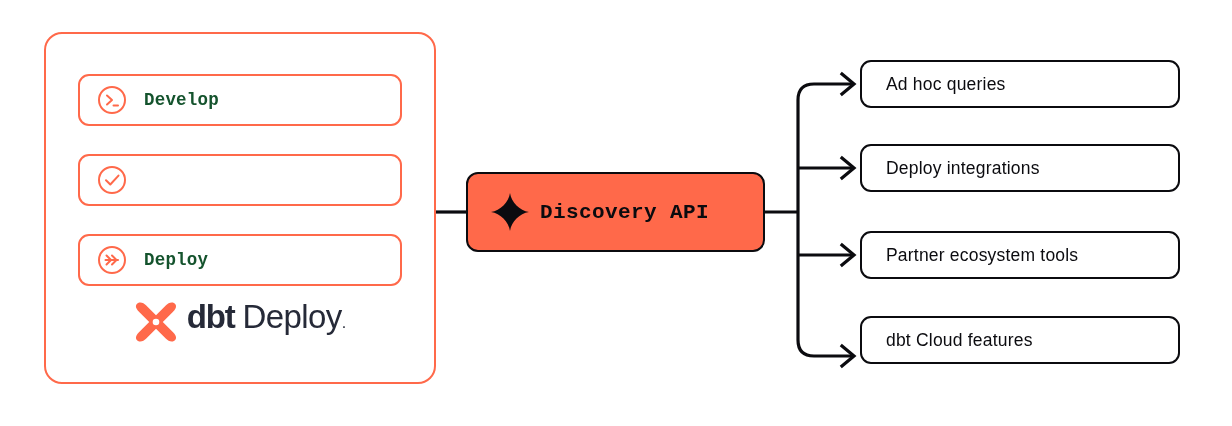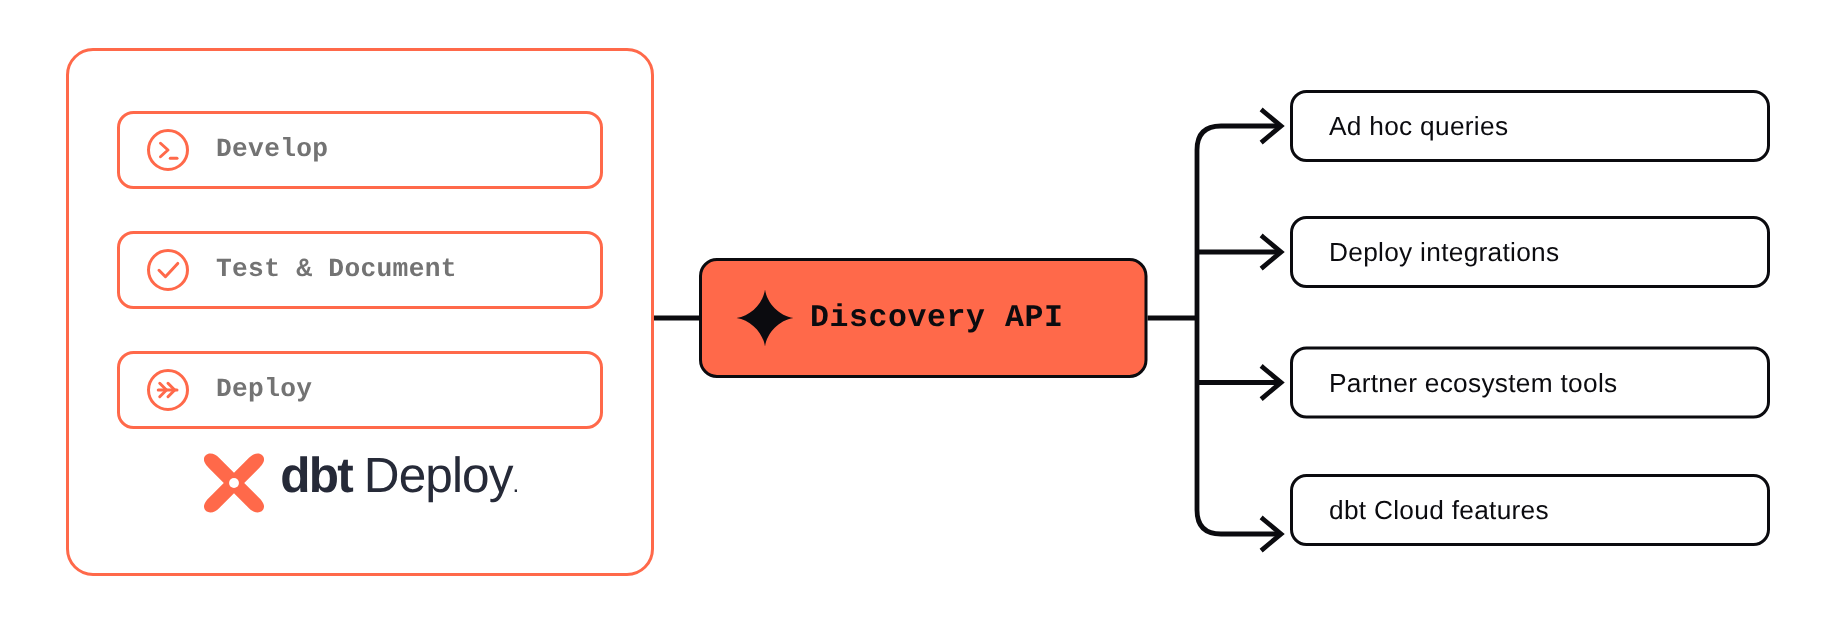--- a/index.html
+++ b/index.html
@@ -64,21 +64,21 @@
     height: 30px;
     flex: 0 0 30px;
     display: block;
   }
   .stage-label {
     margin-left: 17px;
     font-family: "Liberation Mono", "DejaVu Sans Mono", monospace;
     font-size: 17.5px;
     font-weight: 700;
     letter-spacing: 0.2px;
-    color: #737373;
+    color: #14532d;
     white-space: nowrap;
   }
 
   
   #dbt-logo-lockup {
     position: absolute;
     left: 0;
     top: 266px;
     width: 100%;
     display: flex;
@@ -214,21 +214,20 @@
         <path d="M 16.5 20.5 L 21 20.5" fill="none" stroke="#ff694a" stroke-width="2" stroke-linecap="round"></path>
       </svg>
       <span class="stage-label">Develop</span>
     </div>
 
     <div class="stage-box" id="stage-test">
       <svg class="stage-icon" viewBox="0 0 30 30" aria-hidden="true">
         <circle cx="15" cy="15" r="13" fill="none" stroke="#ff694a" stroke-width="2"></circle>
         <path d="M 9 15.2 L 13.3 19.5 L 21.5 10.6" fill="none" stroke="#ff694a" stroke-width="2" stroke-linecap="round" stroke-linejoin="round"></path>
       </svg>
-      <span class="stage-label">Test &amp; Document</span>
     </div>
 
     <div class="stage-box" id="stage-deploy">
       <svg class="stage-icon" viewBox="0 0 30 30" aria-hidden="true">
         <circle cx="15" cy="15" r="13" fill="none" stroke="#ff694a" stroke-width="2"></circle>
         <path d="M 9.5 10.5 L 14 15 L 9.5 19.5" fill="none" stroke="#ff694a" stroke-width="2" stroke-linecap="round" stroke-linejoin="round"></path>
         <path d="M 15 10.5 L 19.5 15 L 15 19.5" fill="none" stroke="#ff694a" stroke-width="2" stroke-linecap="round" stroke-linejoin="round"></path>
         <path d="M 8.5 15 L 21 15" fill="none" stroke="#ff694a" stroke-width="2" stroke-linecap="round"></path>
       </svg>
       <span class="stage-label">Deploy</span>

